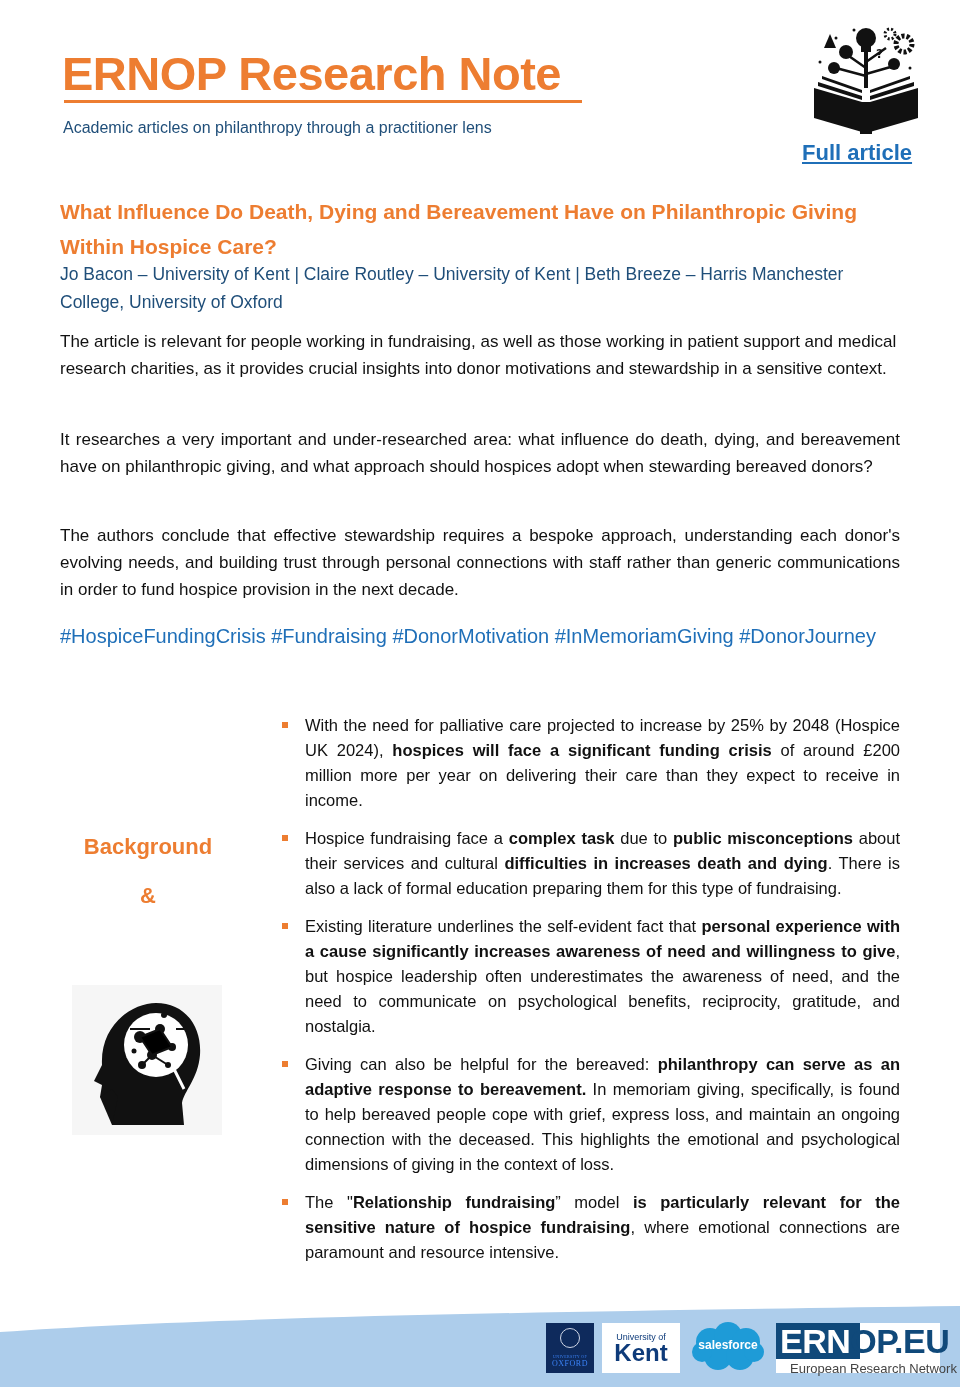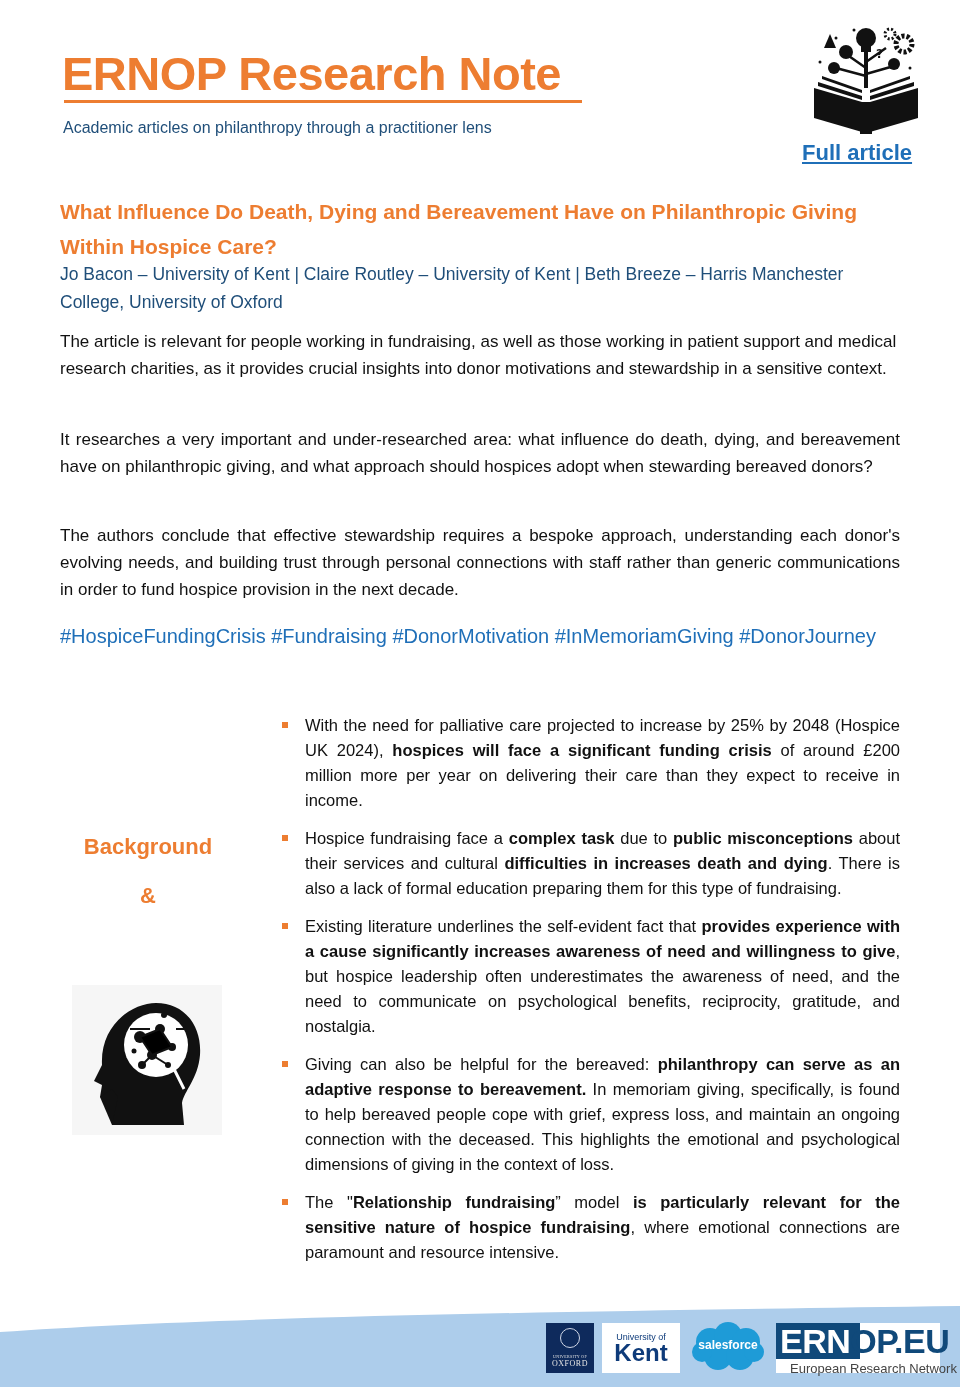--- a/index.html
+++ b/index.html
@@ -22,21 +22,21 @@
     .section-label { left: 60px; top: 822px; width: 176px; text-align: center; font-size: 22px;
                      font-weight: bold; color: #ED7D31; line-height: 49px; }
     .head-icon { left: 72px; top: 985px; width: 150px; height: 150px; }
     .bullets { left: 280px; top: 713px; width: 620px; margin: 0; padding: 0; list-style: none; }
     .bullets li { position: relative; padding-left: 25px; font-size: 16.5px; line-height: 25px;
                   text-align: justify; margin-bottom: 13px; color: #111; }
     .bullets li .sq { position: absolute; left: 2px; top: 9px; width: 6px; height: 6px; background: #ED7D31; }
     .bullets b { font-weight: bold; }
     .footer-wave { left: 0; top: 1300px; width: 960px; height: 87px; }
     .footer-logos { left: 546px; top: 1322px; height: 52px; display: flex; gap: 8px; align-items: center; }
-    .logo-ox { width: 48px; height: 50px; background: #0E2A5C; color: #e5e5e5; display: flex; flex-direction: column;
+    .logo-ox { width: 48px; height: 50px; background: #0E2A5C; color: #3b82f6; display: flex; flex-direction: column;
                align-items: center; justify-content: flex-end; font-family: "Liberation Serif", serif; }
     .logo-ox .crest { width: 18px; height: 18px; border: 1px solid #cfd6e6; border-radius: 50%; margin-bottom: 6px; }
     .logo-ox .t1 { font-size: 4px; letter-spacing: 0.3px; }
     .logo-ox .t2 { font-size: 8px; margin-bottom: 5px; letter-spacing: 0.5px; }
     .logo-kent { width: 78px; height: 50px; background: #fff; display: flex; flex-direction: column;
                  align-items: center; justify-content: center; color: #0E3B7A; }
     .logo-kent .k1 { font-size: 9px; }
     .logo-kent .k2 { font-size: 24px; line-height: 22px; font-weight: bold; }
     .logo-sf { width: 80px; height: 56px; position: relative; }
     .logo-sf .txt { position: absolute; left: 0; top: 18px; width: 80px; text-align: center; color: #fff;
@@ -125,21 +125,21 @@
         <path d="M104 44 L112 44"></path>
     </g>
     <path d="M102 84 L112 104" stroke="#fff" stroke-width="3"></path>
     <path d="M28 112 L40 104 L46 112 L40 140 Z" fill="#111"></path>
   </svg>
 </div>
 
 <ul class="abs bullets" id="bullet-list">
     <li><span class="sq"></span><span>With the need for palliative care projected to increase by 25% by 2048 (Hospice UK 2024), </span><b>hospices will face a significant funding crisis</b><span> of around £200 million more per year on delivering their care than they expect to receive in income.</span></li>
     <li><span class="sq"></span><span>Hospice fundraising face a </span><b>complex task</b><span> due to </span><b>public misconceptions</b><span> about their services and cultural </span><b>difficulties in increases death and dying</b><span>. There is also a lack of formal education preparing them for this type of fundraising.</span></li>
-    <li><span class="sq"></span><span>Existing literature underlines the self-evident fact that </span><b>provides experience with a cause significantly increases awareness of need and willingness to give</b><span>, but hospice leadership often underestimates the awareness of need, and the need to communicate on psychological benefits, reciprocity, gratitude, and nostalgia.</span></li>
+    <li><span class="sq"></span><span>Existing literature underlines the self-evident fact that </span><b>personal experience with a cause significantly increases awareness of need and willingness to give</b><span>, but hospice leadership often underestimates the awareness of need, and the need to communicate on psychological benefits, reciprocity, gratitude, and nostalgia.</span></li>
     <li><span class="sq"></span><span>Giving can also be helpful for the bereaved: </span><b>philanthropy can serve as an adaptive response to bereavement.</b><span> In memoriam giving, specifically, is found to help bereaved people cope with grief, express loss, and maintain an ongoing connection with the deceased. This highlights the emotional and psychological dimensions of giving in the context of loss.</span></li>
     <li><span class="sq"></span><span>The "</span><b>Relationship fundraising</b><span>” model </span><b>is particularly relevant for the sensitive nature of hospice fundraising</b><span>, where emotional connections are paramount and resource intensive.</span></li>
   </ul>
 
 <div class="abs footer-wave">
   <svg width="960" height="87" viewBox="0 0 960 87" preserveAspectRatio="none">
     <path d="M0 32 C200 18 500 12 960 6 L960 87 L0 87 Z" fill="#ADCDEB"></path>
   </svg>
 </div>
 <div class="abs footer-logos">

